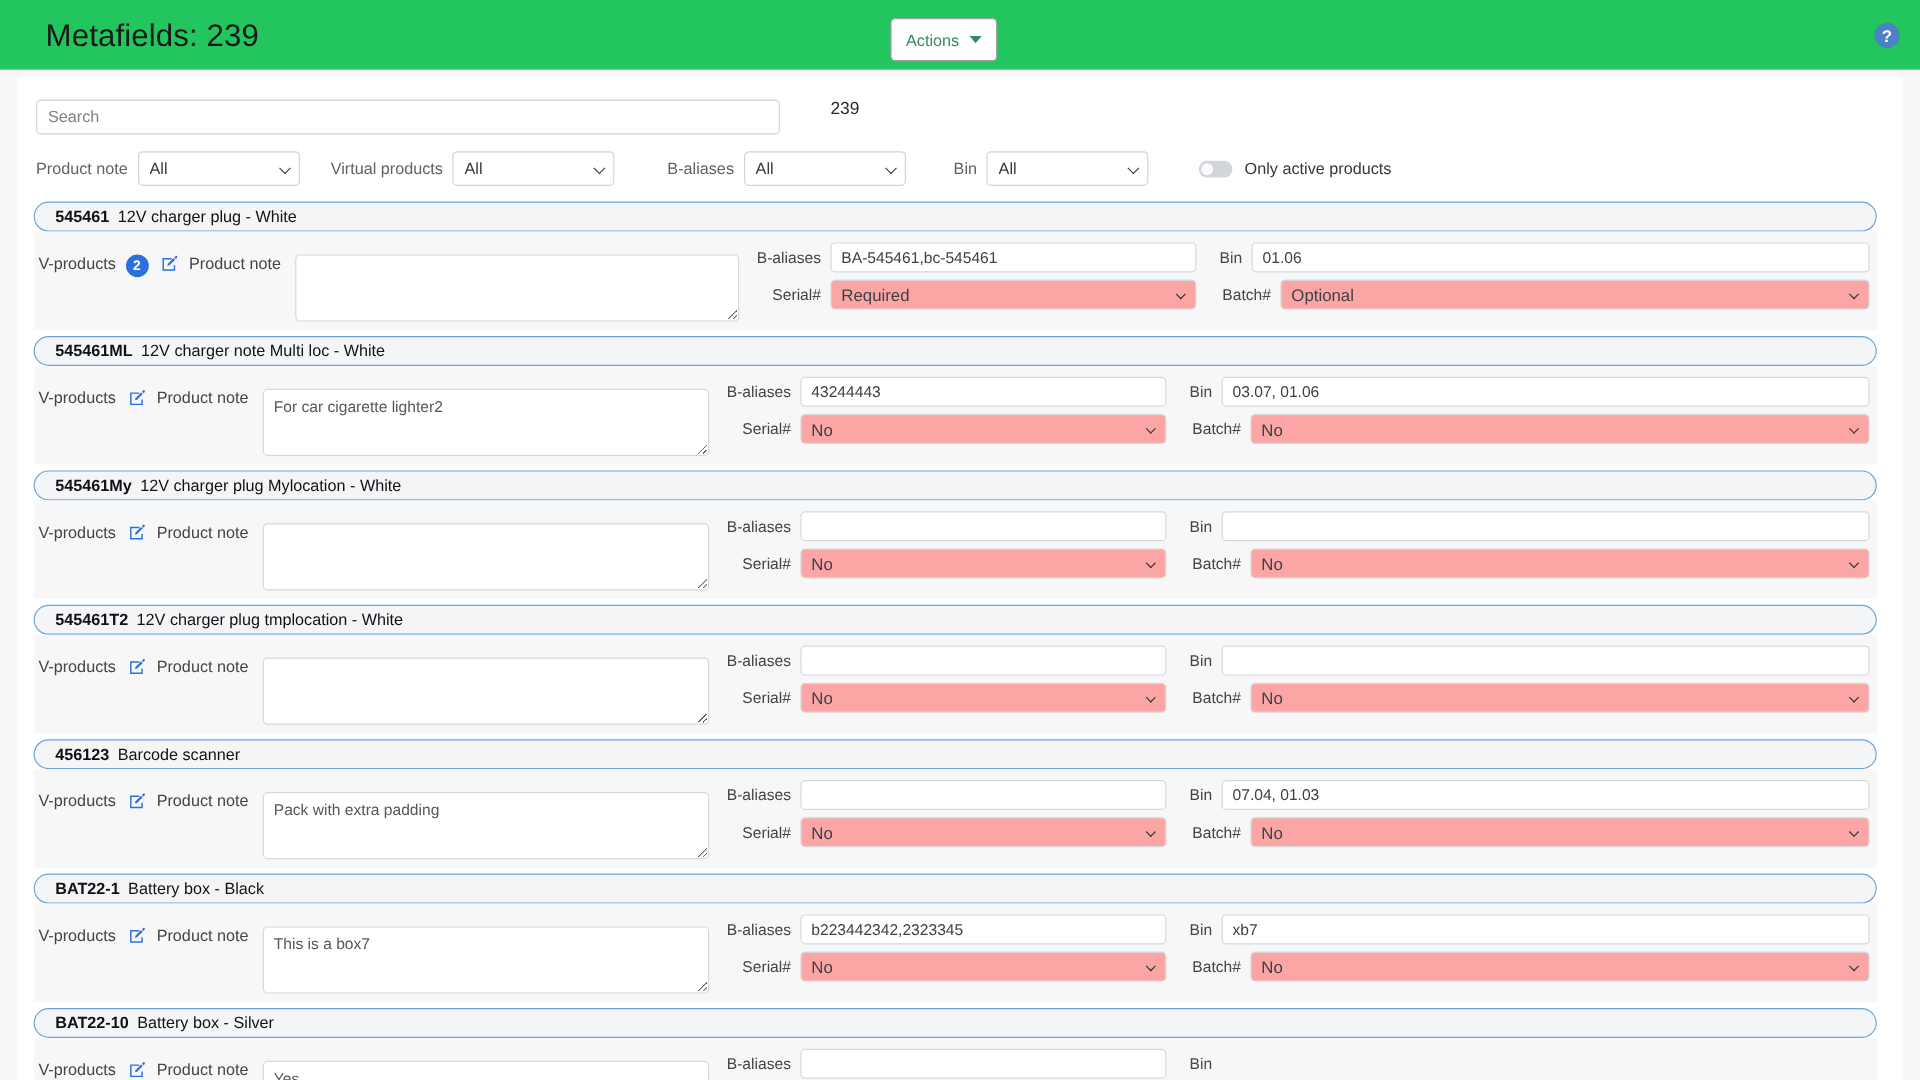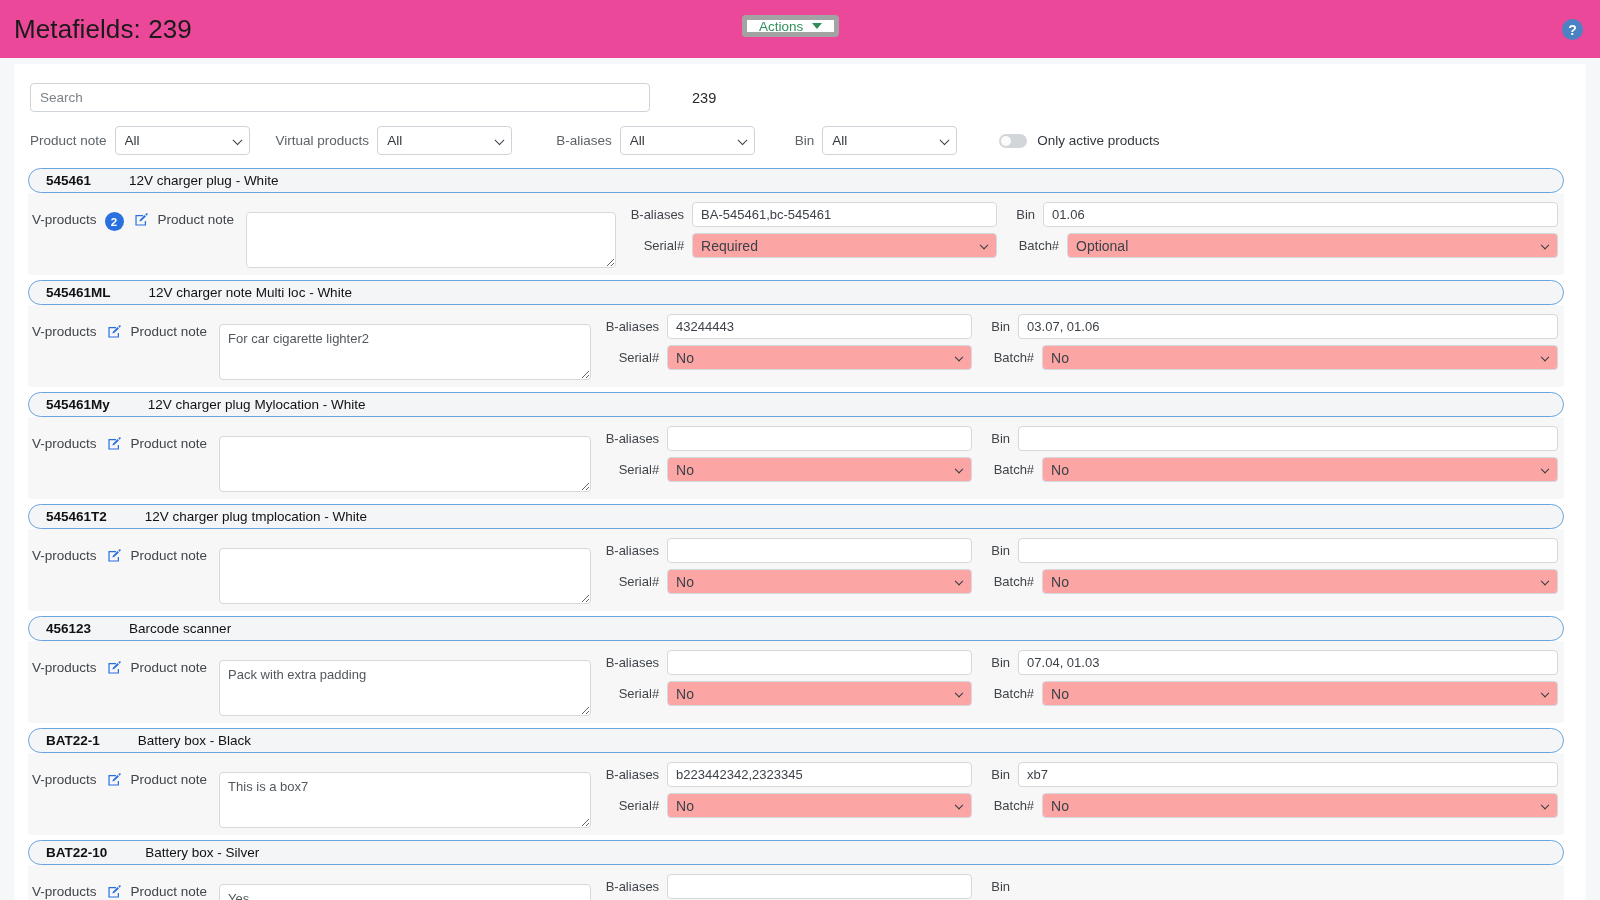--- a/index.html
+++ b/index.html
@@ -9,43 +9,44 @@
     overflow: hidden;
     background: #f6f7f8;
     font-family: "Liberation Sans", sans-serif;
     color: #212529;
   }
 
   
   .topbar {
     position: relative;
     height: 58px;
-    background: #ec4899;
+    background: #22c55e;
     display: flex;
     align-items: center;
+    padding-left: 24px;
   }
   .page-title {
     font-size: 26px;
     font-weight: 400;
     color: #1a1a1a;
     margin-left: 14px;
     letter-spacing: .1px;
     white-space: nowrap;
   }
   .actions-btn {
     position: absolute;
     left: 742px;
     top: 15px;
-    height: 22px;
+    height: 36px;
     padding: 0 12px;
     display: flex;
     align-items: center;
     gap: 9px;
     background: #ffffff;
-    border: 5px solid #a3a3a3;
+    border: 1px solid #a3a3a3;
     border-radius: 4px;
     color: #2f8f5b;
     font-size: 13.5px;
     cursor: pointer;
   }
   .caret-down {
     width: 0; height: 0;
     border-left: 5px solid transparent;
     border-right: 5px solid transparent;
     border-top: 6px solid #2f8f5b;
@@ -74,21 +75,21 @@
     top: 64px;
     width: 1572px;
     height: 836px;
     background: #ffffff;
     border-radius: 3px;
     overflow: hidden;
   }
 
   
   .filters { padding: 19px 16px 0 16px; }
-  .search-row { display: flex; align-items: center; }
+  .search-row { display: flex; }
   .search-input {
     width: 620px;
     height: 29px;
     padding: 0 9px;
     border: 1px solid #ced4da;
     border-radius: 4px;
     font-size: 13.5px;
     font-family: "Liberation Sans", sans-serif;
     color: #212529;
     background: #fff;
@@ -178,21 +179,20 @@
     margin-left: 14px;
     margin-right: 22px;
     height: 25px;
     background: #f4f5f6;
     border: 1px solid #6aa5de;
     border-radius: 13px;
     display: flex;
     align-items: center;
     padding-left: 17px;
     cursor: pointer;
-    gap: 31px;
   }
   .prow-sku {
     font-size: 13.5px;
     font-weight: bold;
     color: #101114;
     margin-right: 7px;
     white-space: nowrap;
   }
   .prow-name {
     font-size: 13.5px;

